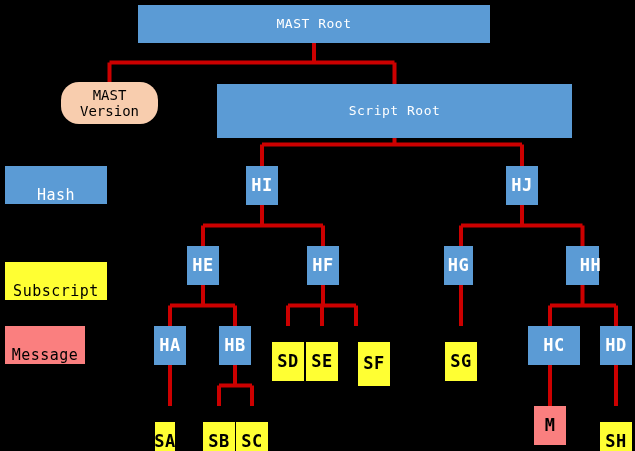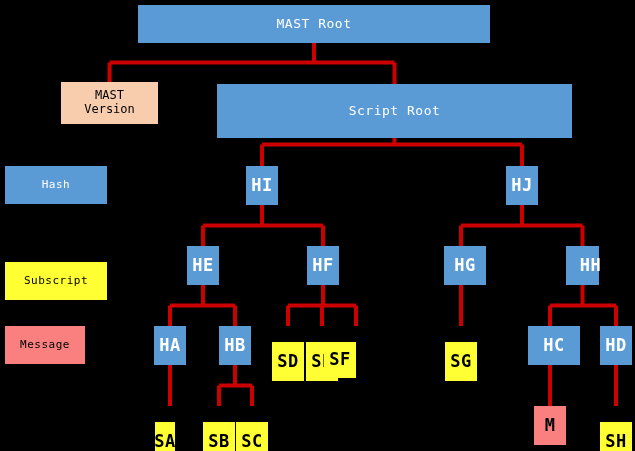--- a/index.html
+++ b/index.html
@@ -7,23 +7,23 @@
        font-family:"DejaVu Sans Mono","Liberation Mono",monospace;}
   #stage{position:relative;width:635px;height:451px;background:#000;}
   svg#edges{position:absolute;left:0;top:0;width:635px;height:451px;}
   .node{position:absolute;display:flex;align-items:center;justify-content:center;
         text-align:center;line-height:1.15;box-sizing:border-box;}
   .blue{background:#5b9bd5;color:#ffffff;}
   .yellow{background:#ffff33;color:#000000;margin-top:16px;}
   .salmon{background:#fa7f7f;color:#000000;}
   .peach{background:#f8cdae;color:#000000;}
   .big{font-size:13px;letter-spacing:.5px;}
-  .leg{font-size:11px;letter-spacing:.5px;}
+  .leg{font-size:15px;letter-spacing:.5px;align-items:flex-end;}
   .sm{font-size:17px;font-weight:bold;letter-spacing:.5px;}
-  .two{font-size:12px;white-space:pre-line;}
+  .two{font-size:14px;white-space:pre-line;border-radius:18px;}
 </style>
 </head>
 <body>
 
 <div id="stage">
   <svg id="edges">
       <line x1="314" y1="43" x2="314" y2="62.5" stroke="#cc0000" stroke-width="4"></line>
       <line x1="109.5" y1="62.5" x2="394.5" y2="62.5" stroke="#cc0000" stroke-width="4"></line>
       <line x1="109.5" y1="62.5" x2="109.5" y2="82" stroke="#cc0000" stroke-width="4"></line>
       <line x1="394.5" y1="62.5" x2="394.5" y2="84" stroke="#cc0000" stroke-width="4"></line>
@@ -75,39 +75,39 @@
       </div>
       <div class="node blue sm" style="left: 506px; top: 166px; width: 32px; height: 39px;">
         <span>HJ</span>
       </div>
       <div class="node blue sm" style="left: 187px; top: 246px; width: 32px; height: 39px;">
         <span>HE</span>
       </div>
       <div class="node blue sm" style="left: 307px; top: 246px; width: 32px; height: 39px;">
         <span>HF</span>
       </div>
-      <div class="node blue sm" style="left: 444px; top: 246px; width: 42px; height: 39px;">
+      <div class="node blue sm" style="left: 444px; top: 246px; width: 29px; height: 39px;">
         <span>HG</span>
       </div>
       <div class="node blue sm" style="left: 566px; top: 246px; width: 33px; height: 39px; padding-left: 16px;">
         <span>HH</span>
       </div>
       <div class="node blue sm" style="left: 154px; top: 326px; width: 32px; height: 39px;">
         <span>HA</span>
       </div>
       <div class="node blue sm" style="left: 219px; top: 326px; width: 32px; height: 39px; align-items: center;">
         <span>HB</span>
       </div>
       <div class="node yellow sm" style="left: 272px; top: 326px; width: 32px; height: 39px;">
         <span>SD</span>
       </div>
       <div class="node yellow sm" style="left: 306px; top: 326px; width: 32px; height: 39px;">
         <span>SE</span>
       </div>
-      <div class="node yellow sm" style="left: 324px; top: 326px; width: 32px; height: 36px;">
+      <div class="node yellow sm" style="left: 358px; top: 326px; width: 32px; height: 44px;">
         <span>SF</span>
       </div>
       <div class="node yellow sm" style="left: 445px; top: 326px; width: 32px; height: 39px;">
         <span>SG</span>
       </div>
       <div class="node blue sm" style="left: 528px; top: 326px; width: 52px; height: 39px;">
         <span>HC</span>
       </div>
       <div class="node blue sm" style="left: 600px; top: 326px; width: 32px; height: 39px;">
         <span>HD</span>

